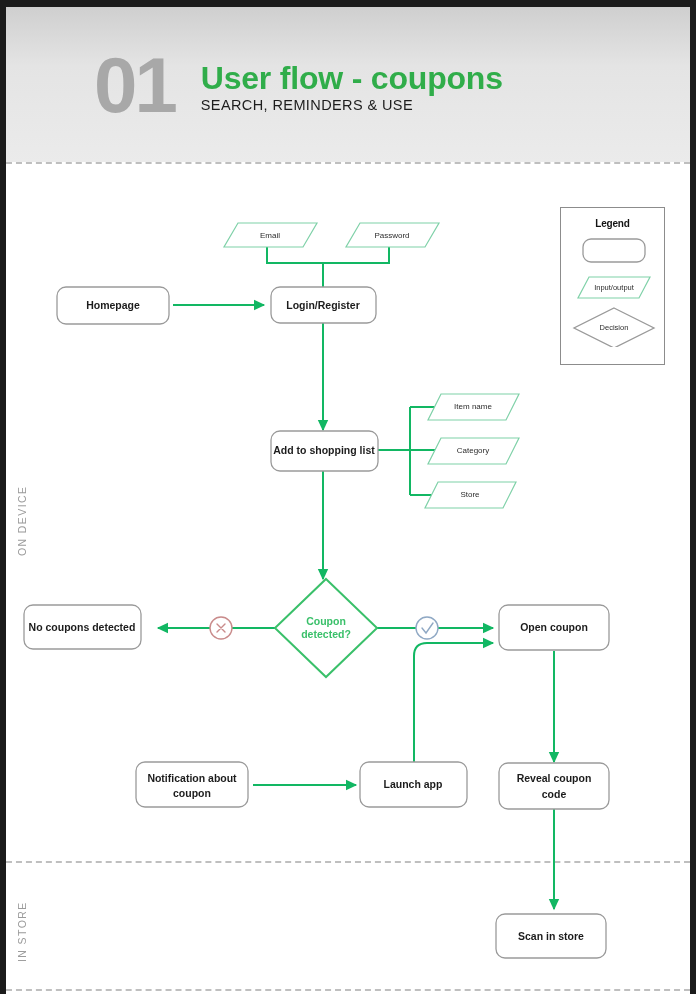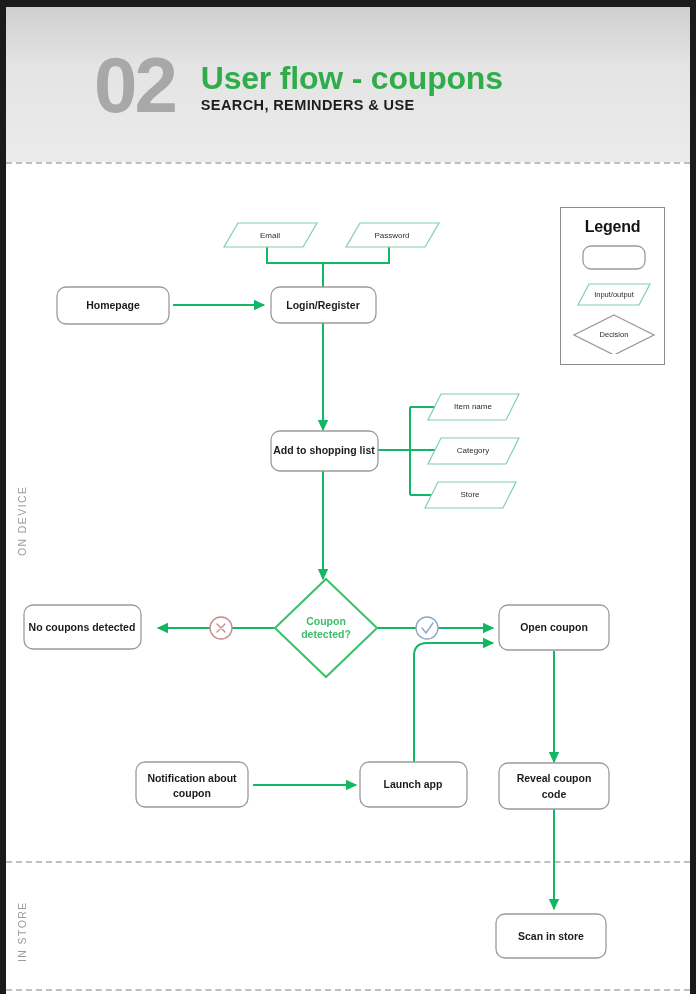--- a/index.html
+++ b/index.html
@@ -51,21 +51,21 @@
   #header-title {
     font-size: 32px;
     font-weight: bold;
     color: #30ad4a;
     line-height: 1.15;
     letter-spacing: -0.2px;
     white-space: nowrap;
   }
   #header-subtitle {
     font-size: 14.5px;
-    font-weight: bold;
+    font-weight: normal;
     color: #1d1d1d;
     letter-spacing: 0.4px;
     white-space: nowrap;
   }
 
   
   .divider {
     position: absolute;
     left: 6px;
     width: 684px;
@@ -134,21 +134,21 @@
   
   #legend {
     position: absolute;
     left: 560px; top: 207px;
     width: 105px; height: 158px;
     background: #ffffff;
     border: 1.4px solid #8c8c8c;
   }
   #legend-title {
     text-align: center;
-    font-size: 16px;
+    font-size: 10px;
     font-weight: bold;
     color: #141414;
     margin-top: 10px;
     letter-spacing: -0.2px;
   }
   #legend-svg { display: block; width: 105px; height: 118px; }
   .legend-label {
     font-family: "Liberation Sans", sans-serif;
     font-size: 7.5px;
     fill: #2c2c2c;
@@ -160,21 +160,21 @@
 <body>
 
 <div id="page">
 
   <div class="edge" id="edge-top"></div>
   <div class="edge" id="edge-left"></div>
   <div class="edge" id="edge-right"></div>
 
   <div id="header">
     <div id="header-inner">
-      <div id="section-number">02</div>
+      <div id="section-number">01</div>
       <div id="header-titles">
         <div id="header-title">User flow - coupons</div>
         <div id="header-subtitle">SEARCH, REMINDERS &amp; USE</div>
       </div>
     </div>
   </div>
 
   <div class="divider" id="divider-header"></div>
   <div class="divider" id="divider-instore"></div>
   <div class="divider" id="divider-bottom"></div>

